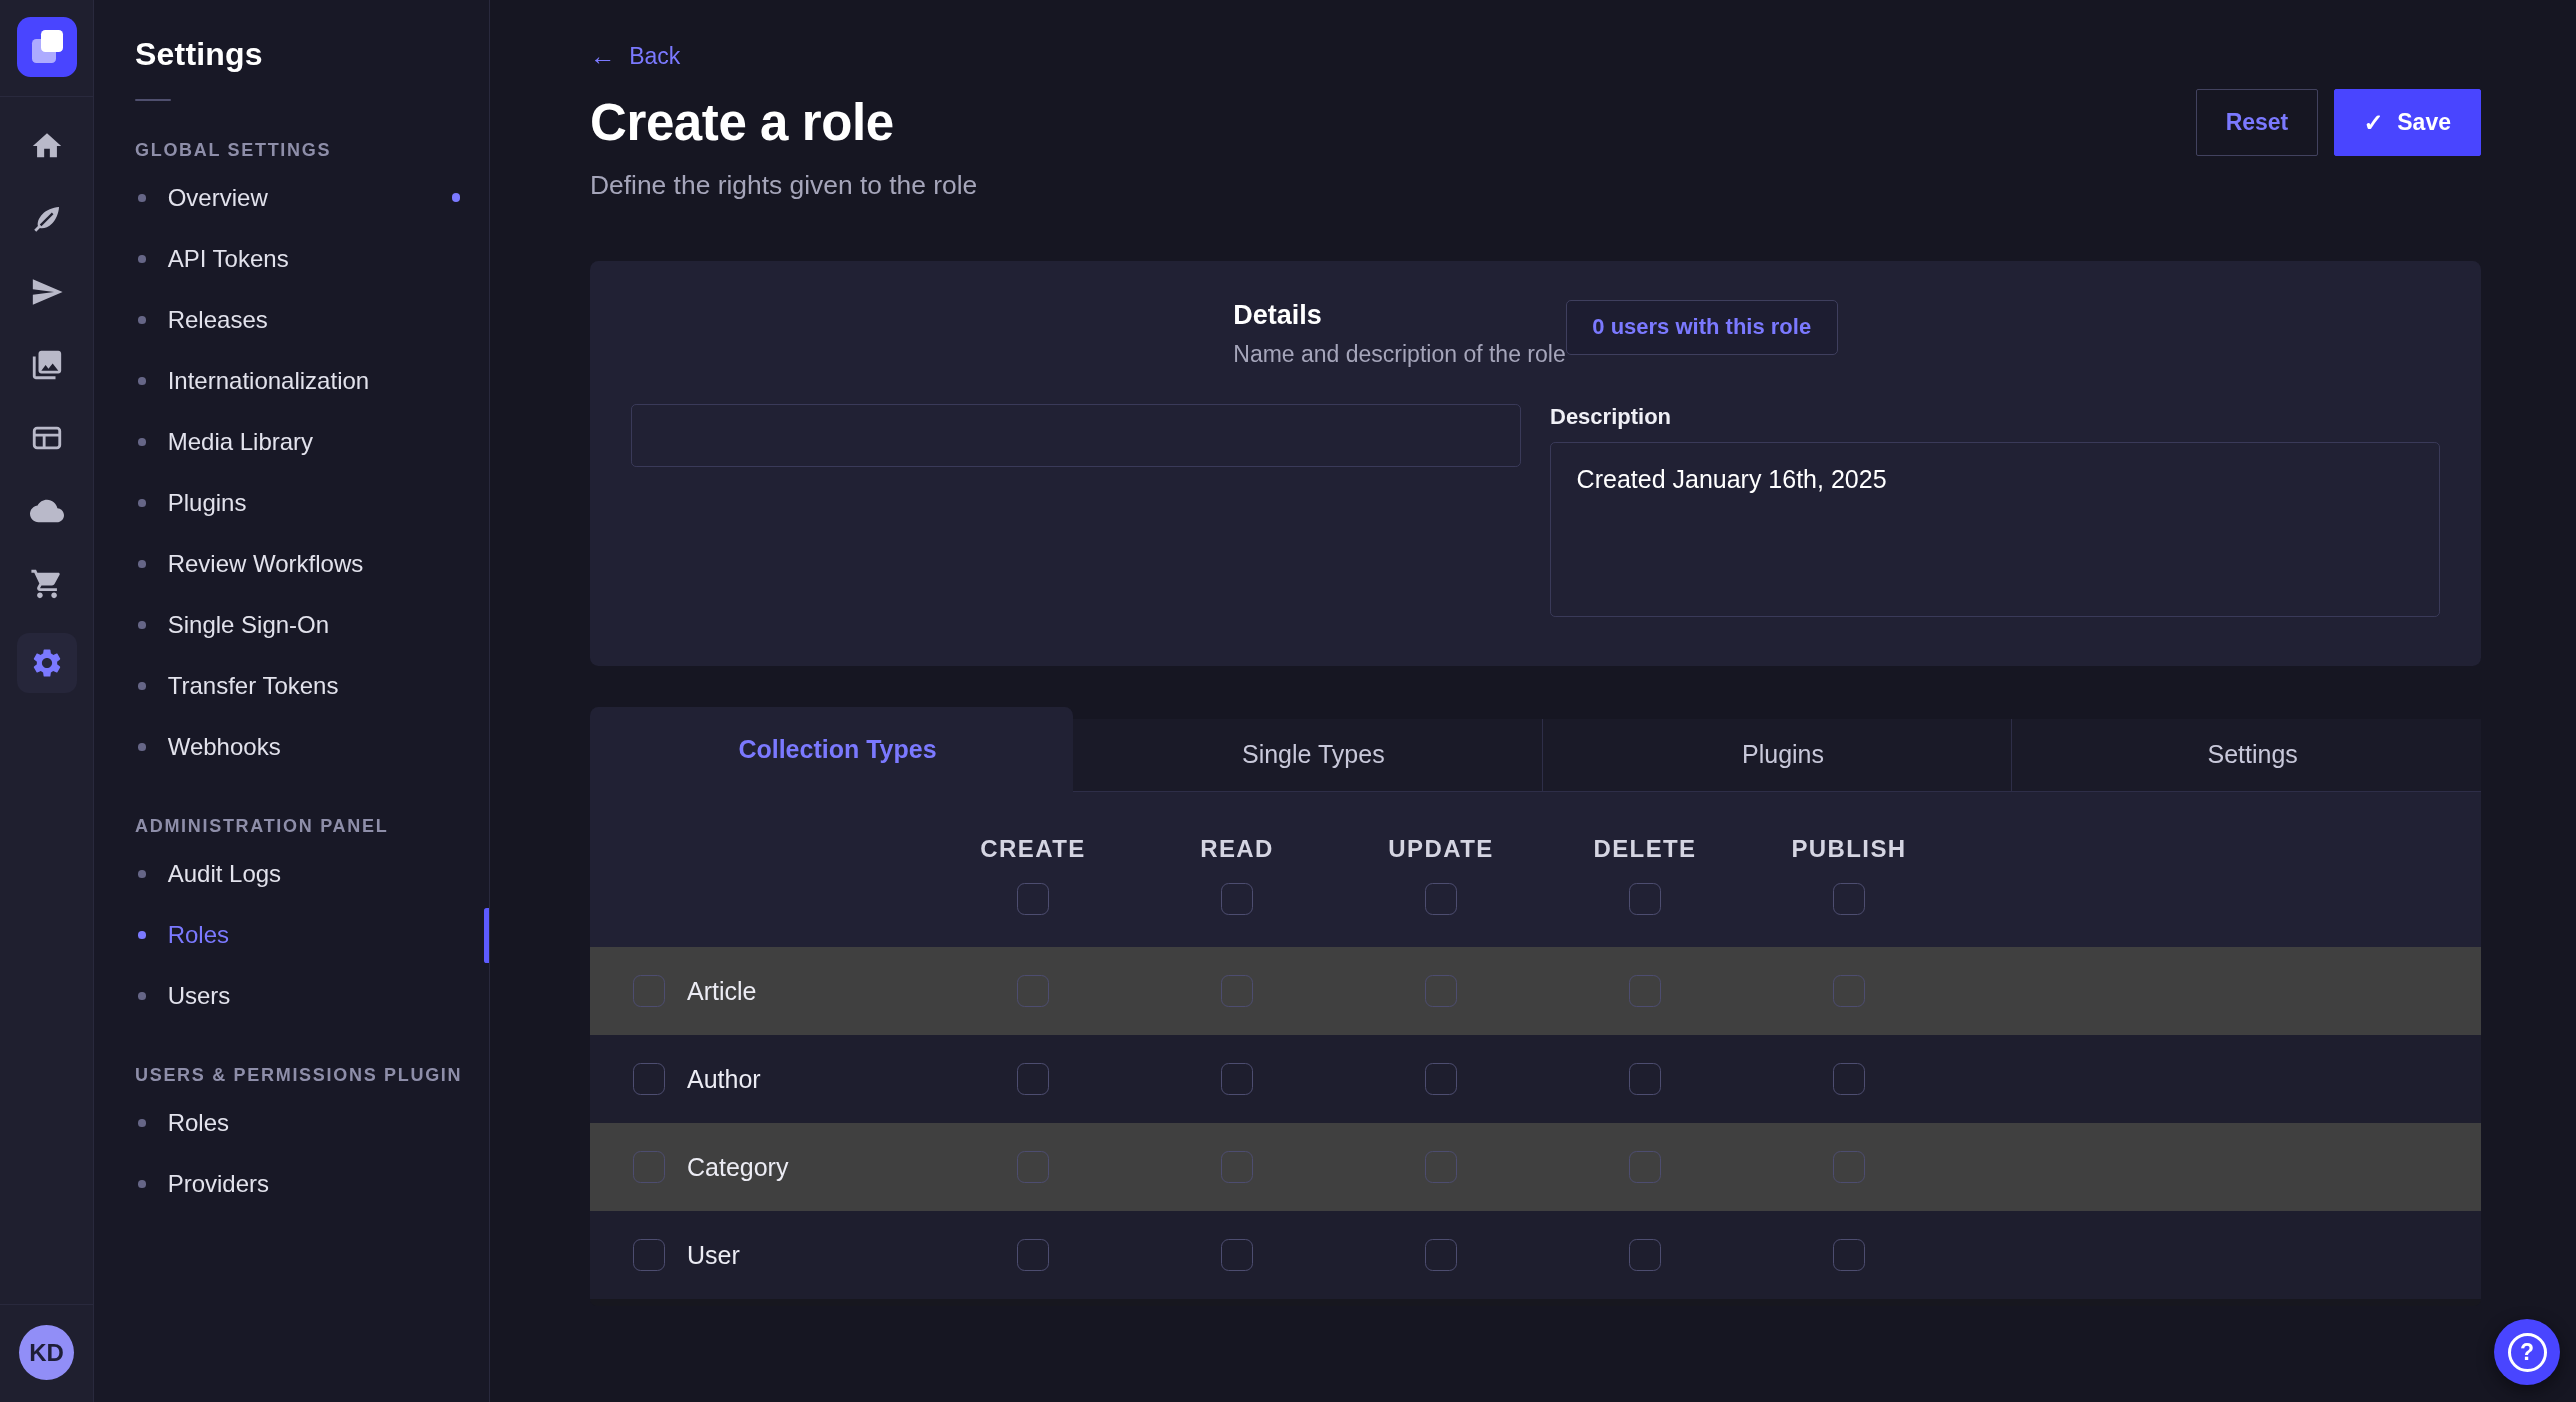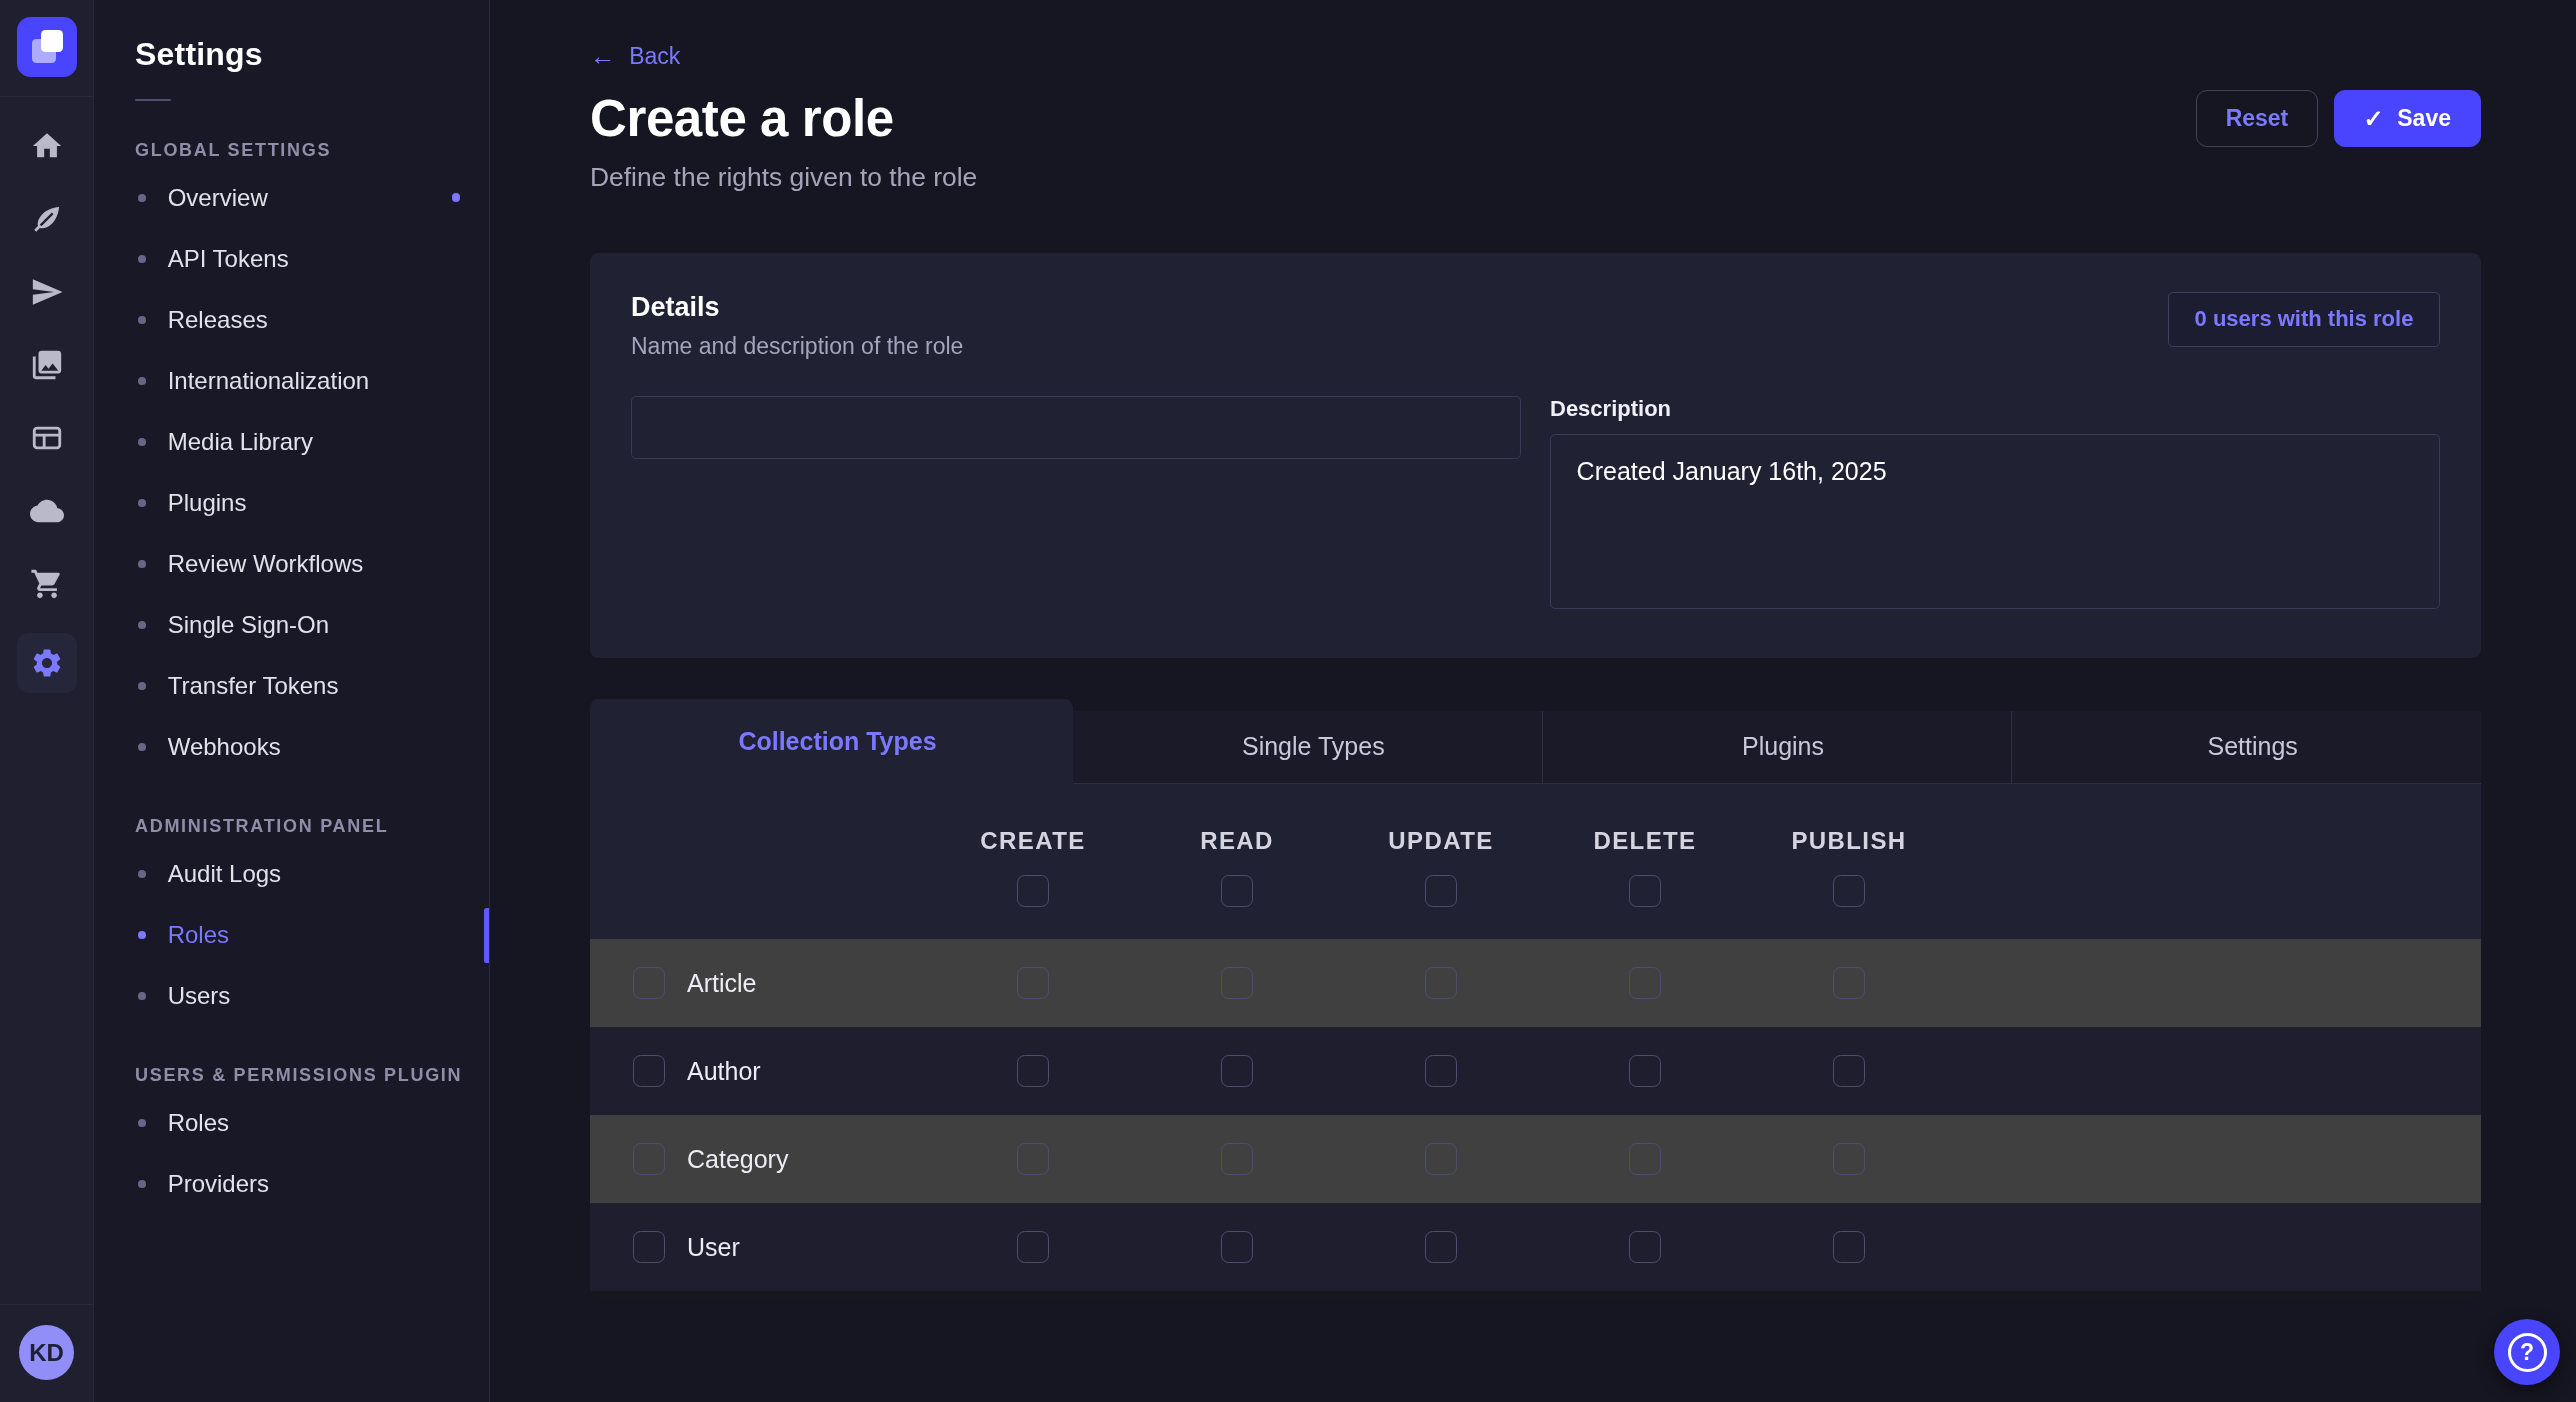--- a/index.html
+++ b/index.html
@@ -68,32 +68,32 @@
   .main { flex: 1; padding: 0 95px 0 100px; position: relative; }
   .back {
     margin-top: 43px; display: inline-flex; align-items: center; gap: 13.6px;
     color: #7b79ff; font-size: 23px; cursor: pointer; text-decoration: none; width: fit-content;
   }
   .back-arrow { font-size: 25.6px; line-height: 1; }
   .title-row { display: flex; align-items: center; justify-content: space-between; margin-top: 19px; }
   .page-title { font-size: 51px; font-weight: bold; letter-spacing: -0.4px; }
   .actions { display: flex; gap: 15.3px; }
   .btn {
-    height: 57px; border-radius: 11px; font-size: 23px; font-weight: bold;
+    height: 67px; border-radius: 2px; font-size: 23px; font-weight: bold;
     display: inline-flex; align-items: center; justify-content: center;
     padding: 0 29px; cursor: pointer; font-family: inherit;
   }
   .btn.ghost { background: transparent; border: 1.7px solid #42425f; color: #7b79ff; }
   .btn.primary { background: #4945ff; border: 1.7px solid #4945ff; color: #ffffff; gap: 13.6px; }
   .check-glyph { font-size: 24px; line-height: 1; }
   .page-subtitle { margin-top: 13.6px; font-size: 26.4px; color: #a5a5ba; }
 
   
   .card { margin-top: 60px; background: #212134; border-radius: 8.5px; padding: 39px 41px 46px; }
-  .card-head { display: flex; justify-content: space-between; align-items: flex-start; }
+  .card-head { display: flex; justify-content: center; align-items: flex-start; }
   .card-title { font-size: 27px; font-weight: bold; }
   .card-subtitle { font-size: 23px; color: #a5a5ba; margin-top: 10.2px; }
   .users-btn {
     height: 55px; padding: 0 25.6px; border-radius: 5px; border: 1.7px solid #3f3f5e;
     background: #1d1d31; color: #7b79ff; font-size: 22px; font-weight: bold;
     cursor: pointer; font-family: inherit;
   }
   .fields { display: flex; gap: 29px; margin-top: 36px; }
   .field { flex: 1; }
   .field-label { display: block; font-size: 22px; font-weight: bold; color: #f0f0f6; margin-bottom: 12px; }

